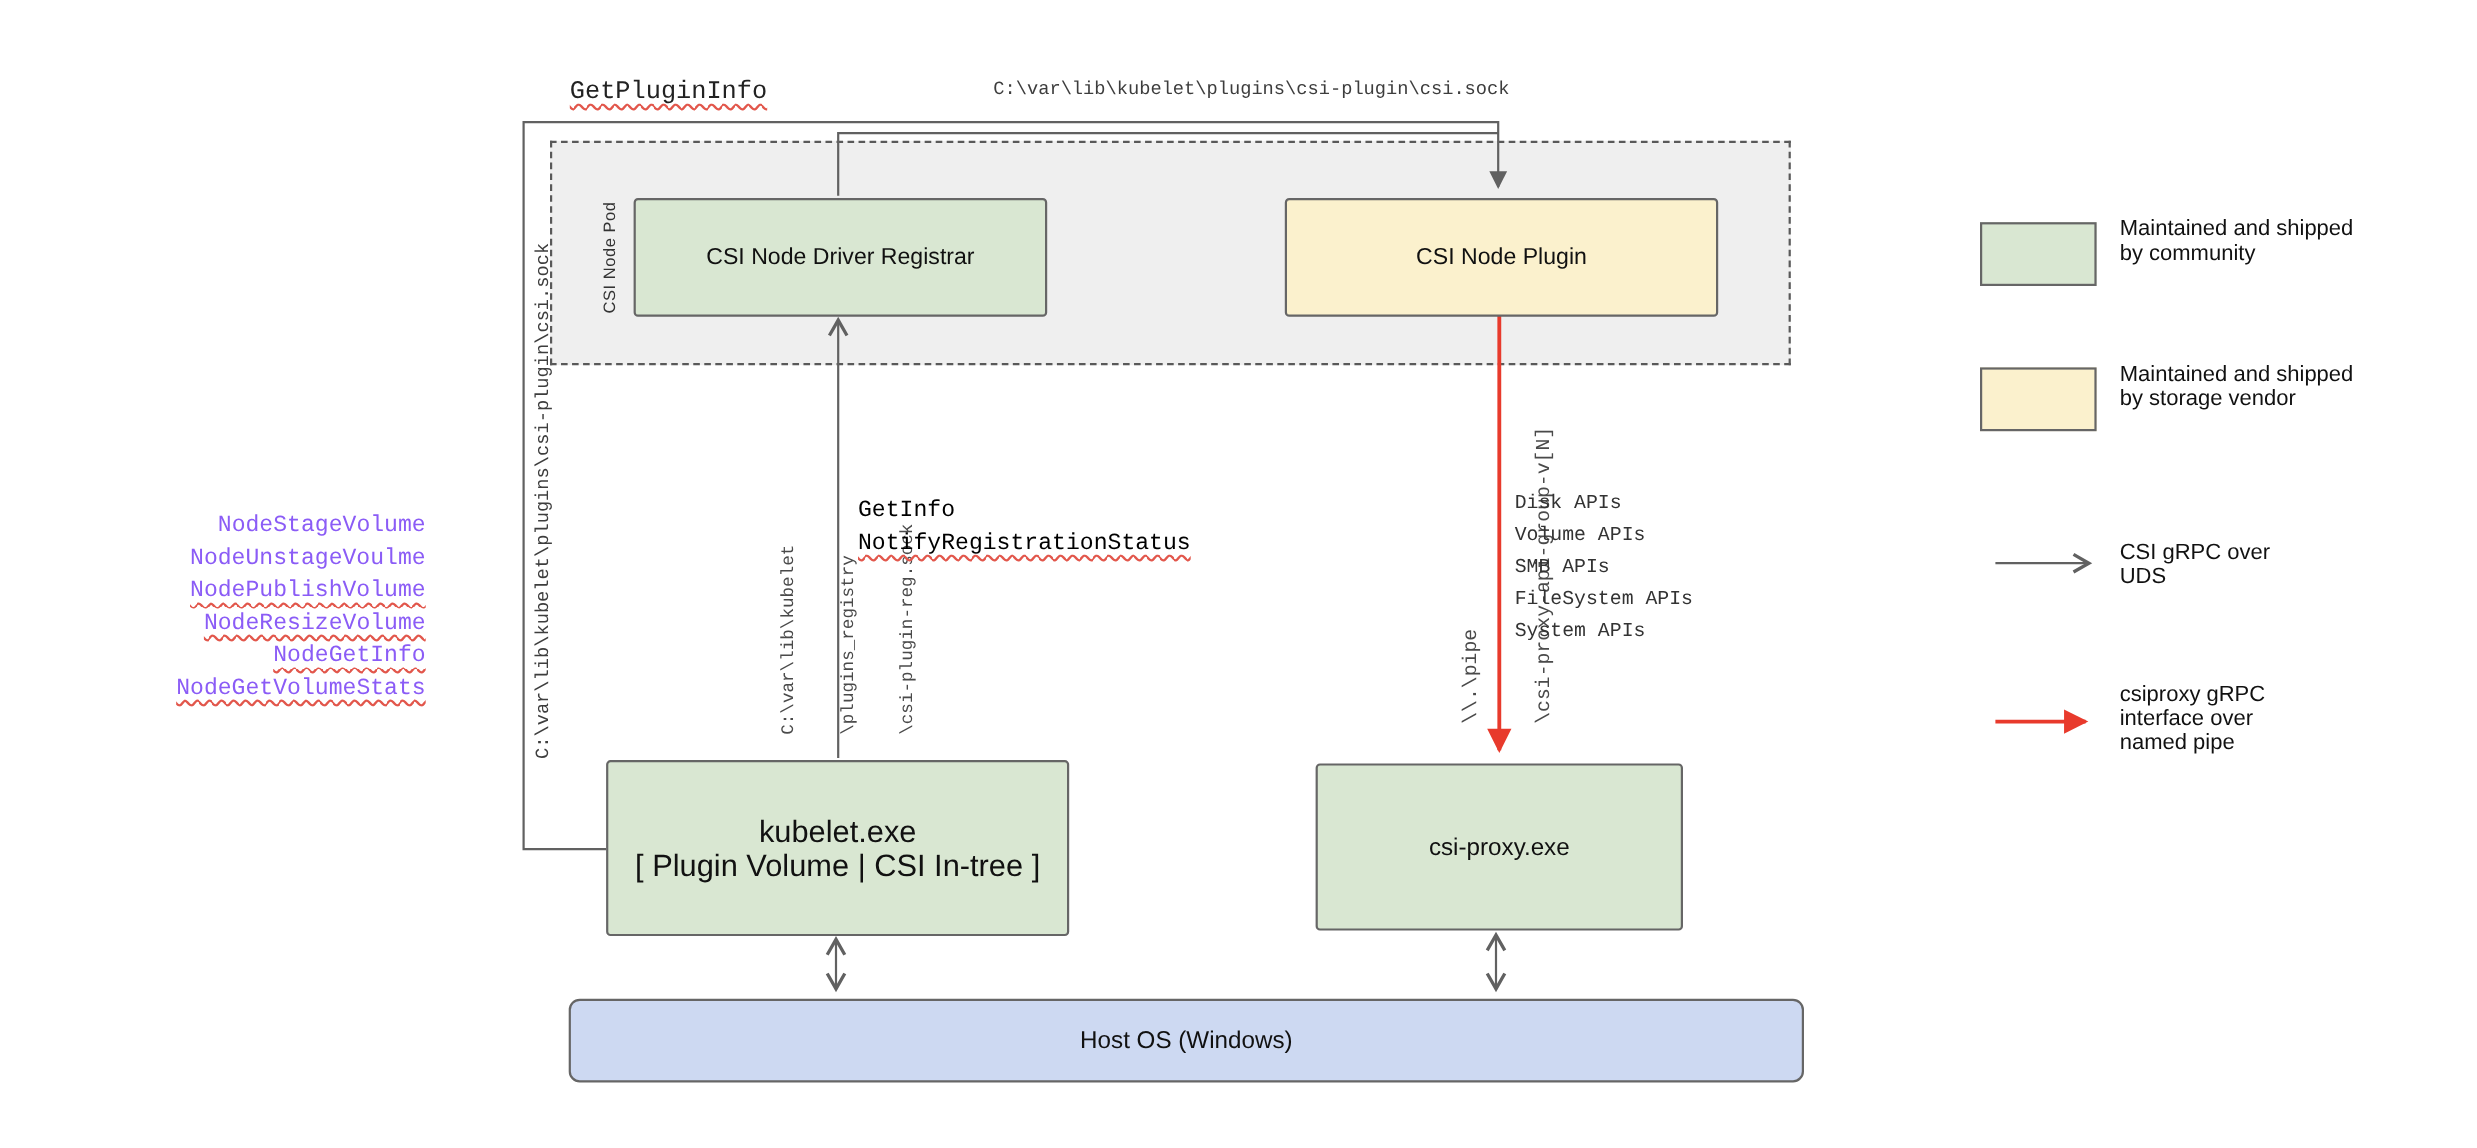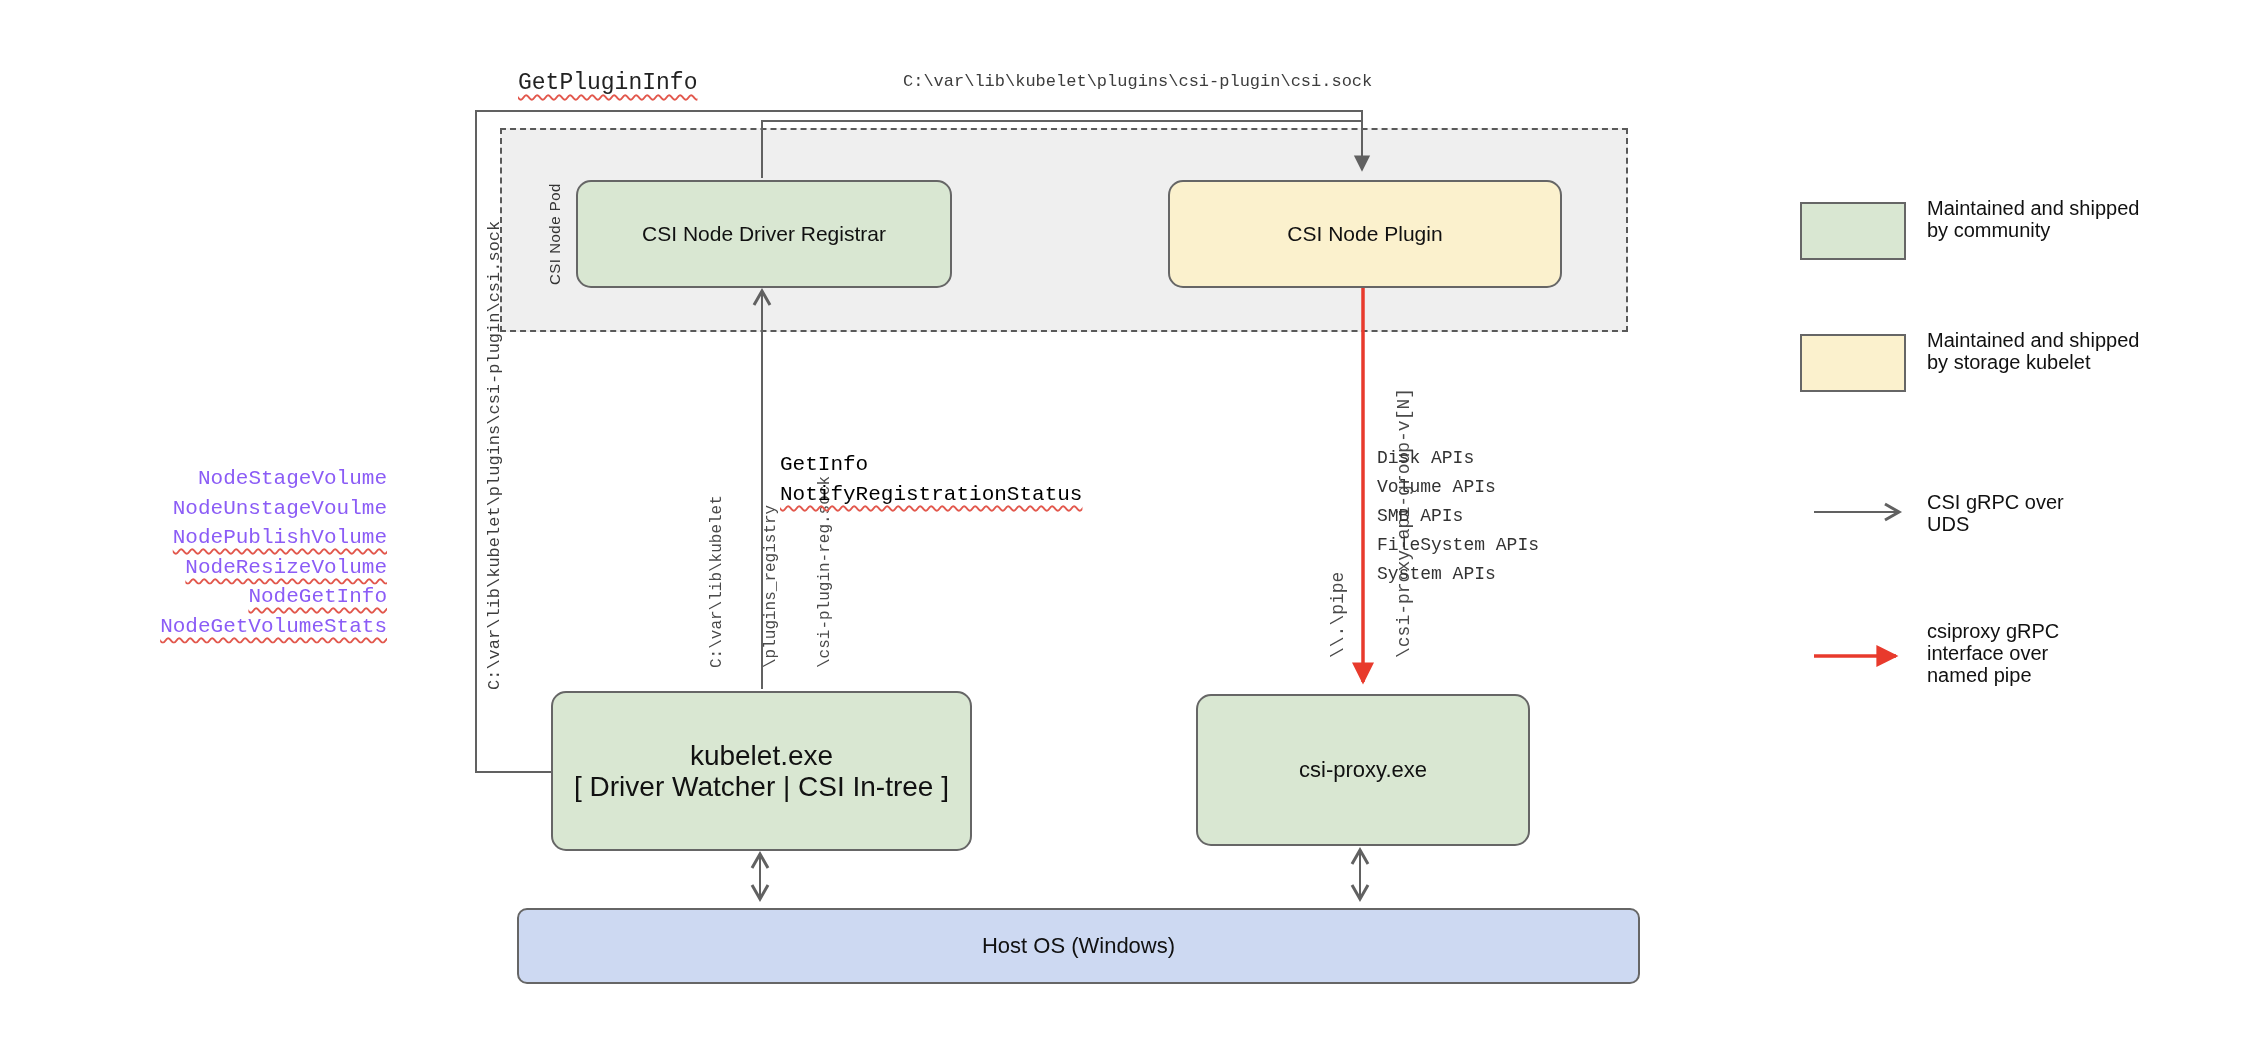--- a/index.html
+++ b/index.html
@@ -4,21 +4,21 @@
 <style>
   html,body{margin:0;padding:0;background:#ffffff;}
   #canvas{position:relative;width:2252px;height:1044px;background:#ffffff;overflow:hidden;
           font-family:"Liberation Sans",sans-serif;}
   .abs{position:absolute;}
   .mono{font-family:"Liberation Mono",monospace;color:#3d3d3d;}
   .sans{font-family:"Liberation Sans",sans-serif;color:#111;}
   .sq{text-decoration-line:underline;text-decoration-style:wavy;text-decoration-color:#e2574c;
       text-decoration-thickness:2px;text-underline-offset:5px;text-decoration-skip-ink:none;}
   .pod{position:absolute;border:2px dashed #595959;background:#efefef;}
-  .node-box{position:absolute;border:2px solid #666;border-radius:15px;display:flex;flex-direction:column;
+  .node-box{position:absolute;border:2px solid #666;border-radius:4px;display:flex;flex-direction:column;
             align-items:center;justify-content:center;text-align:center;color:#111;
             font-family:"Liberation Sans",sans-serif;}
   .fill-green{background:#d9e7d2;}
   .fill-yellow{background:#fbf1cd;text-align:right;}
   .fill-blue{background:#cdd9f2;}
   .vtext{position:absolute;transform:rotate(-90deg);transform-origin:0 0;white-space:pre;}
   .vtext span{display:block;}
   .list div{white-space:pre;}
   .swatch{position:absolute;border:2px solid #666;width:102px;height:54px;}
   svg{position:absolute;left:0;top:0;}
@@ -60,21 +60,21 @@
   <div class="node-box fill-green" style="left:576px;top:180px;width:372px;height:104px;font-size:21px;">
     <span>CSI Node Driver Registrar</span>
   </div>
 
   <div class="node-box fill-yellow" style="left:1168px;top:180px;width:390px;height:104px;font-size:21px;">
     <span>CSI Node Plugin</span>
   </div>
 
   <div class="node-box fill-green" style="left:551px;top:691px;width:417px;height:156px;font-size:28px;line-height:31px;">
     <span>kubelet.exe</span>
-    <span>[ Driver Watcher | CSI In-tree ]</span>
+    <span>[ Plugin Volume | CSI In-tree ]</span>
   </div>
 
   <div class="node-box fill-green" style="left:1196px;top:694px;width:330px;height:148px;font-size:22px;">
     <span>csi-proxy.exe</span>
   </div>
 
   <div class="node-box fill-blue" style="left:517px;top:908px;width:1119px;height:72px;font-size:22px;border-radius:10px;justify-content:center;">
     <span>Host OS (Windows)</span>
   </div>
 
@@ -122,21 +122,21 @@
   <div>
     <div class="swatch fill-green" style="left:1800px;top:202px;"></div>
     <div class="legend-text" style="left:1927px;top:197px;">
       <div>Maintained and shipped</div>
       <div>by community</div>
     </div>
 
     <div class="swatch fill-yellow" style="left:1800px;top:334px;"></div>
     <div class="legend-text" style="left:1927px;top:329px;">
       <div>Maintained and shipped</div>
-      <div>by storage kubelet</div>
+      <div>by storage vendor</div>
     </div>
 
     <div class="legend-text" style="left:1927px;top:491px;">
       <div>CSI gRPC over</div>
       <div>UDS</div>
     </div>
 
     <div class="legend-text" style="left:1927px;top:620px;">
       <div>csiproxy gRPC</div>
       <div>interface over</div>

